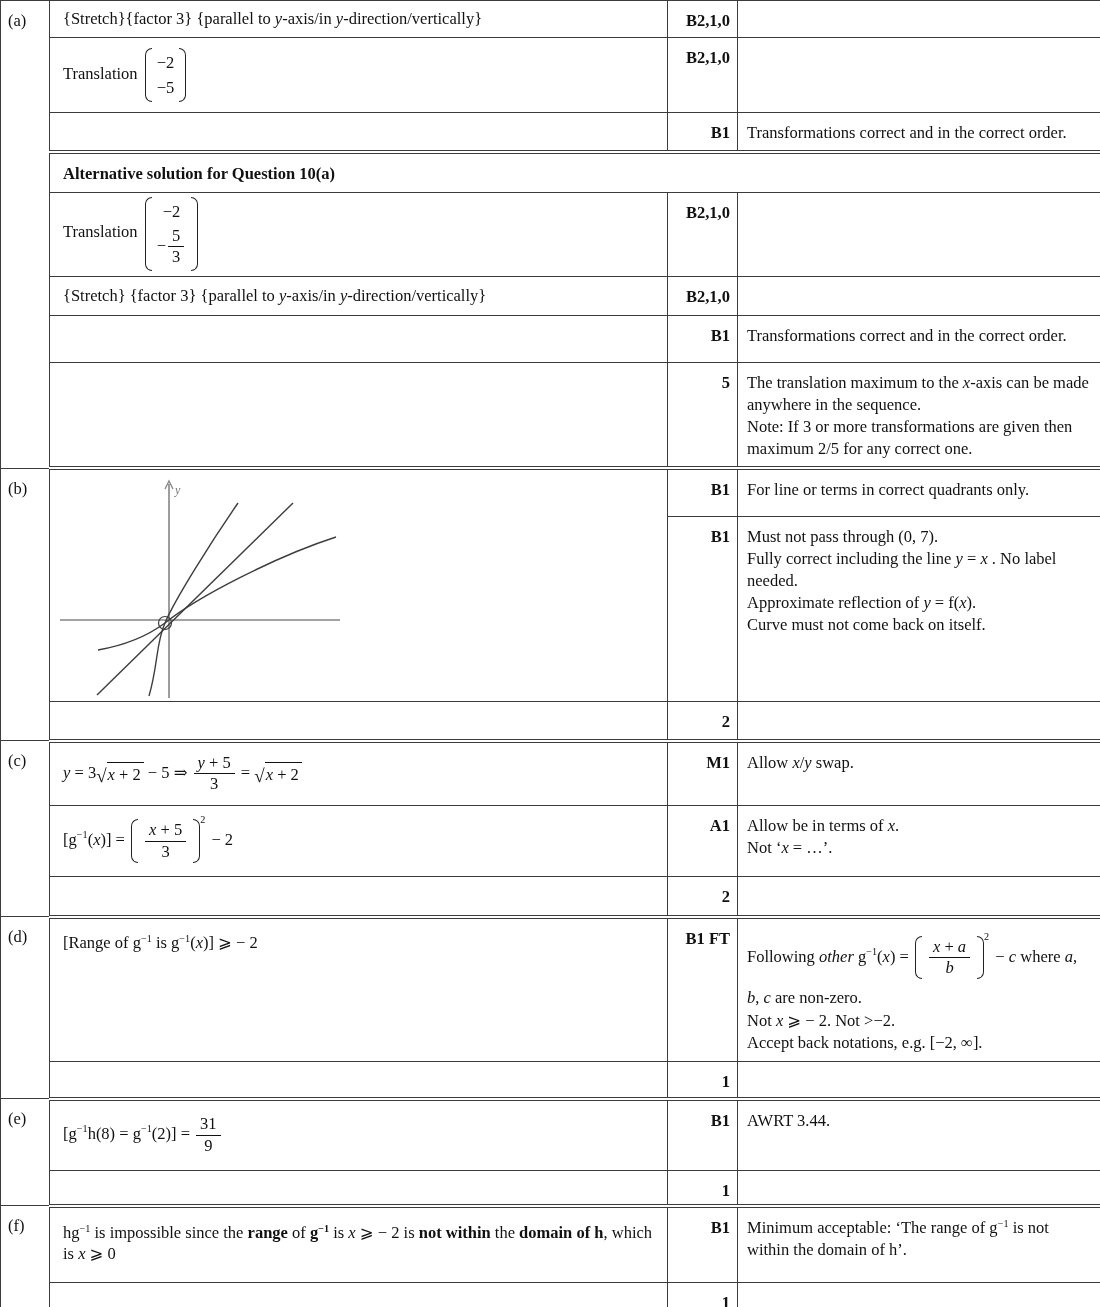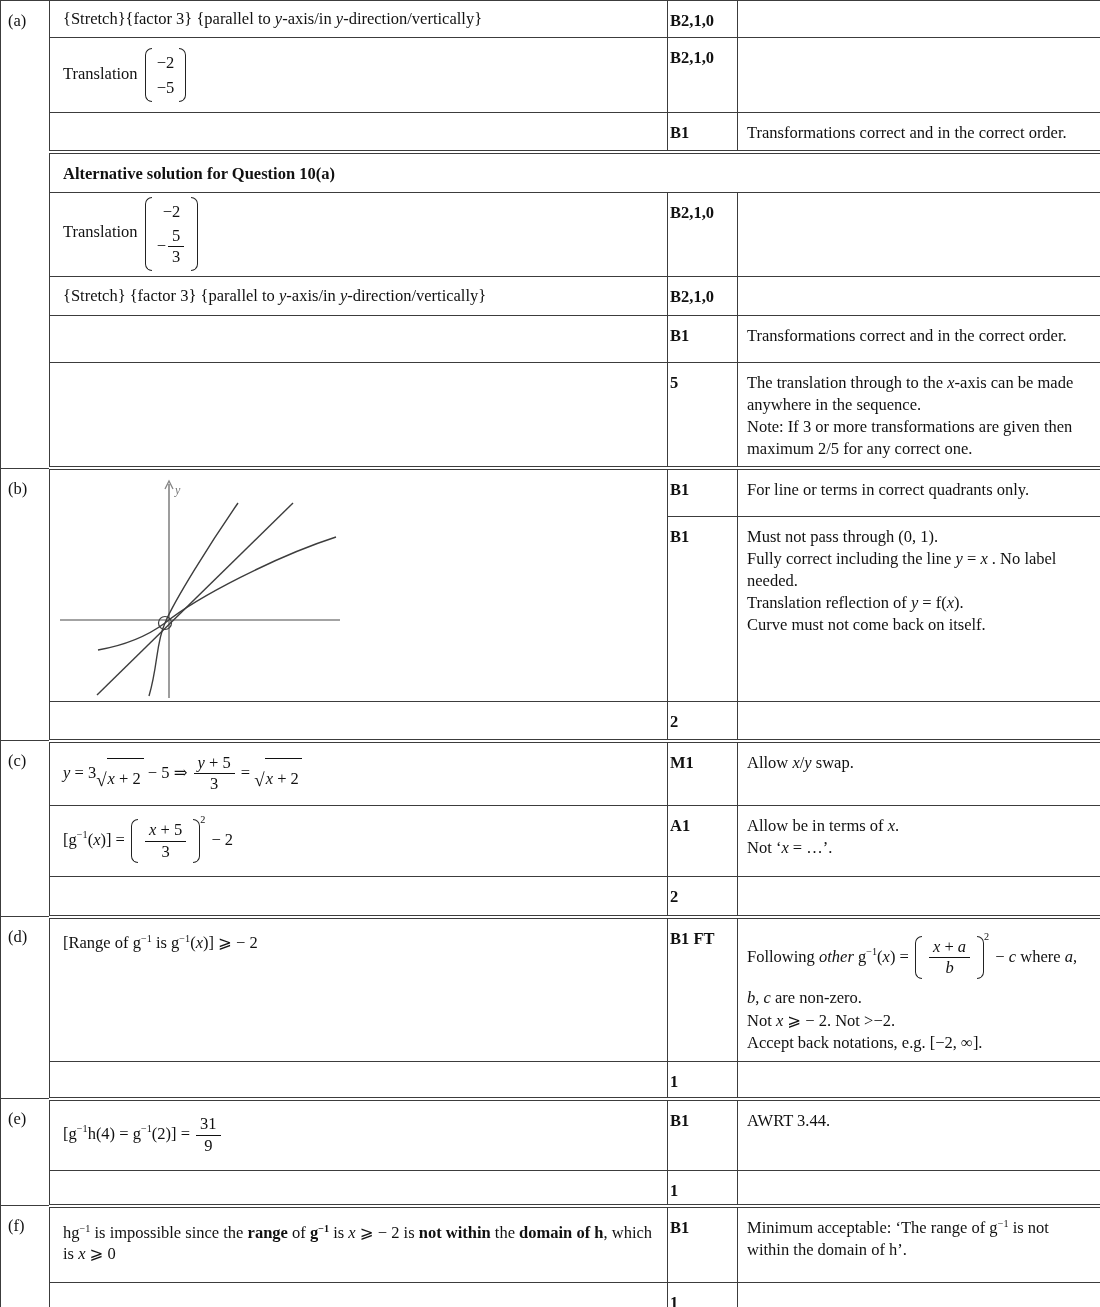--- a/index.html
+++ b/index.html
@@ -3,39 +3,39 @@
 <meta charset="utf-8">
 <style>
   html,body{margin:0;padding:0;background:#fff;}
   body{width:1100px;font-family:"Liberation Serif","DejaVu Serif","DejaVu Sans",serif;color:#111;}
   table.ms{border-collapse:collapse;table-layout:fixed;width:1100px;}
   td{border:1px solid #3c3c3c;vertical-align:top;padding:0;font-size:16.5px;line-height:1.3;background:#fff;overflow:hidden;}
   tr.sec>td{border-bottom:4px double #3c3c3c;}
   td.lab{padding:9px 0 0 7px;}
   td.ans{padding:9px 10px 6px 13px;}
   td.vm{vertical-align:middle;padding-top:2px;padding-bottom:2px;}
-  td.mark{font-weight:bold;padding:9px 7px 0 2px;}
+  td.mark{text-align:right;font-weight:bold;padding:9px 7px 0 2px;}
   td.com{padding:9px 8px 6px 9px;line-height:1.34;}
   td.althead{font-weight:bold;vertical-align:middle;padding:4px 0 2px 13px;}
   td.graphcell{padding:0;vertical-align:top;}
   
   .h37{height:37px}.h75{height:75px}.h38{height:38px}.h40{height:40px}.h84{height:84px}
   .h39{height:39px}.h47{height:47px}.h95{height:95px}.h48{height:48px}.h185{height:185px}
   .h65{height:65px}.h71{height:71px}.h145{height:145px}.h72{height:72px}.h35{height:35px}
   .h77{height:77px}
   
   .it{font-style:italic}
   .bd{font-weight:bold}
   sup{font-size:0.62em;line-height:0;vertical-align:super;}
   .frac{display:inline-flex;flex-direction:column;align-items:center;vertical-align:middle;margin:0 2px;line-height:1.12;text-align:center;}
   .frac .num{border-bottom:1px solid #111;padding:0 4px 1px;}
   .frac .den{padding-top:1px;}
   .sqrt{display:inline-flex;align-items:stretch;vertical-align:middle;}
   .sqrt .rs{font-size:1.15em;line-height:1.05;align-self:flex-end;}
-  .sqrt .rad{border-top:1.2px solid #111;padding:9px 3px 0 1px;}
+  .sqrt .rad{border-top:1.2px solid #111;padding:1px 3px 0 1px;}
   .vec{display:inline-flex;align-items:center;vertical-align:middle;margin:0 3px;}
   .lp{align-self:stretch;width:6px;border:1.4px solid #222;border-right:none;border-radius:9px 0 0 9px;margin-right:4px;}
   .rp{align-self:stretch;width:6px;border:1.4px solid #222;border-left:none;border-radius:0 9px 9px 0;margin-left:4px;}
   .vcol{display:inline-flex;flex-direction:column;align-items:center;gap:4px;padding:4px 1px;}
   .wrap{display:inline-flex;align-items:center;vertical-align:middle;margin:8px 2px;}
   .wc{padding:2px 1px;}
   .pow{align-self:flex-start;margin-top:1px;}
   svg.graph{display:block;}
 </style>
 </head>
@@ -97,21 +97,21 @@
     <td class="com"></td>
   </tr>
   <tr class="h47">
     <td class="ans"></td>
     <td class="mark">B1</td>
     <td class="com">Transformations correct and in the correct order.</td>
   </tr>
   <tr class="h95 sec">
     <td class="ans"></td>
     <td class="mark">5</td>
-    <td class="com"><span>The translation through to the </span><span class="it">x</span><span>-axis can be made anywhere in the sequence.</span><br><span>Note: If 3 or more transformations are given then maximum 2/5 for any correct one.</span></td>
+    <td class="com"><span>The translation maximum to the </span><span class="it">x</span><span>-axis can be made anywhere in the sequence.</span><br><span>Note: If 3 or more transformations are given then maximum 2/5 for any correct one.</span></td>
   </tr>
 
   <tr class="h48">
     <td class="lab" rowspan="3">(b)</td>
     <td class="graphcell" rowspan="2">
       <svg class="graph" width="616" height="231" viewBox="0 0 616 231">
         <line x1="10" y1="150" x2="290" y2="150" stroke="#858585" stroke-width="1.6"></line>
         <line x1="119" y1="14" x2="119" y2="228" stroke="#858585" stroke-width="1.6"></line>
         <path d="M 115,19 L 119,11 L 123,19" fill="none" stroke="#858585" stroke-width="1.3"></path>
         <text x="125" y="24" font-size="12" font-style="italic" fill="#777">y</text>
@@ -119,21 +119,21 @@
         <path d="M 99,226 C 108,196 106,172 115,153 C 124,131 161,72 188,33" fill="none" stroke="#3d3d3d" stroke-width="1.4"></path>
         <path d="M 48,180 C 71,176 96,167 115,153 C 147,127 227,86 286,67" fill="none" stroke="#3d3d3d" stroke-width="1.4"></path>
         <circle cx="115" cy="153" r="6.5" fill="none" stroke="#3d3d3d" stroke-width="1.2"></circle>
       </svg>
     </td>
     <td class="mark">B1</td>
     <td class="com">For line or terms in correct quadrants only.</td>
   </tr>
   <tr class="h185">
     <td class="mark">B1</td>
-    <td class="com"><span>Must not pass through (0, 1).</span><br><span>Fully correct including the line </span><span class="it">y</span><span> = </span><span class="it">x</span><span> . No label needed.</span><br><span>Translation reflection of </span><span class="it">y</span><span> = f(</span><span class="it">x</span><span>).</span><br><span>Curve must not come back on itself.</span></td>
+    <td class="com"><span>Must not pass through (0, 7).</span><br><span>Fully correct including the line </span><span class="it">y</span><span> = </span><span class="it">x</span><span> . No label needed.</span><br><span>Approximate reflection of </span><span class="it">y</span><span> = f(</span><span class="it">x</span><span>).</span><br><span>Curve must not come back on itself.</span></td>
   </tr>
   <tr class="h39 sec">
     <td class="ans"></td>
     <td class="mark">2</td>
     <td class="com"></td>
   </tr>
 
   <tr class="h65">
     <td class="lab" rowspan="3">(c)</td>
     <td class="ans vm"><span class="it">y</span><span> = 3</span><span class="sqrt">
@@ -183,21 +183,21 @@
           </span><span> − </span><span class="it">c</span><span> where </span><span class="it">a</span><span>,</span><br><span class="it">b</span><span>, </span><span class="it">c</span><span> are non-zero.</span><br><span>Not </span><span class="it">x</span><span> ⩾ − 2. Not &gt;−2.</span><br><span>Accept back notations, e.g. [−2, ∞].</span></td>
   </tr>
   <tr class="h37 sec">
     <td class="ans"></td>
     <td class="mark">1</td>
     <td class="com"></td>
   </tr>
 
   <tr class="h72">
     <td class="lab" rowspan="2">(e)</td>
-    <td class="ans vm"><span>[g</span><sup>−1</sup><span>h(4) = g</span><sup>−1</sup><span>(2)] = </span><span class="frac">
+    <td class="ans vm"><span>[g</span><sup>−1</sup><span>h(8) = g</span><sup>−1</sup><span>(2)] = </span><span class="frac">
             <span class="num"><span>31</span></span>
             <span class="den"><span>9</span></span>
           </span></td>
     <td class="mark">B1</td>
     <td class="com">AWRT 3.44.</td>
   </tr>
   <tr class="h35 sec">
     <td class="ans"></td>
     <td class="mark">1</td>
     <td class="com"></td>

